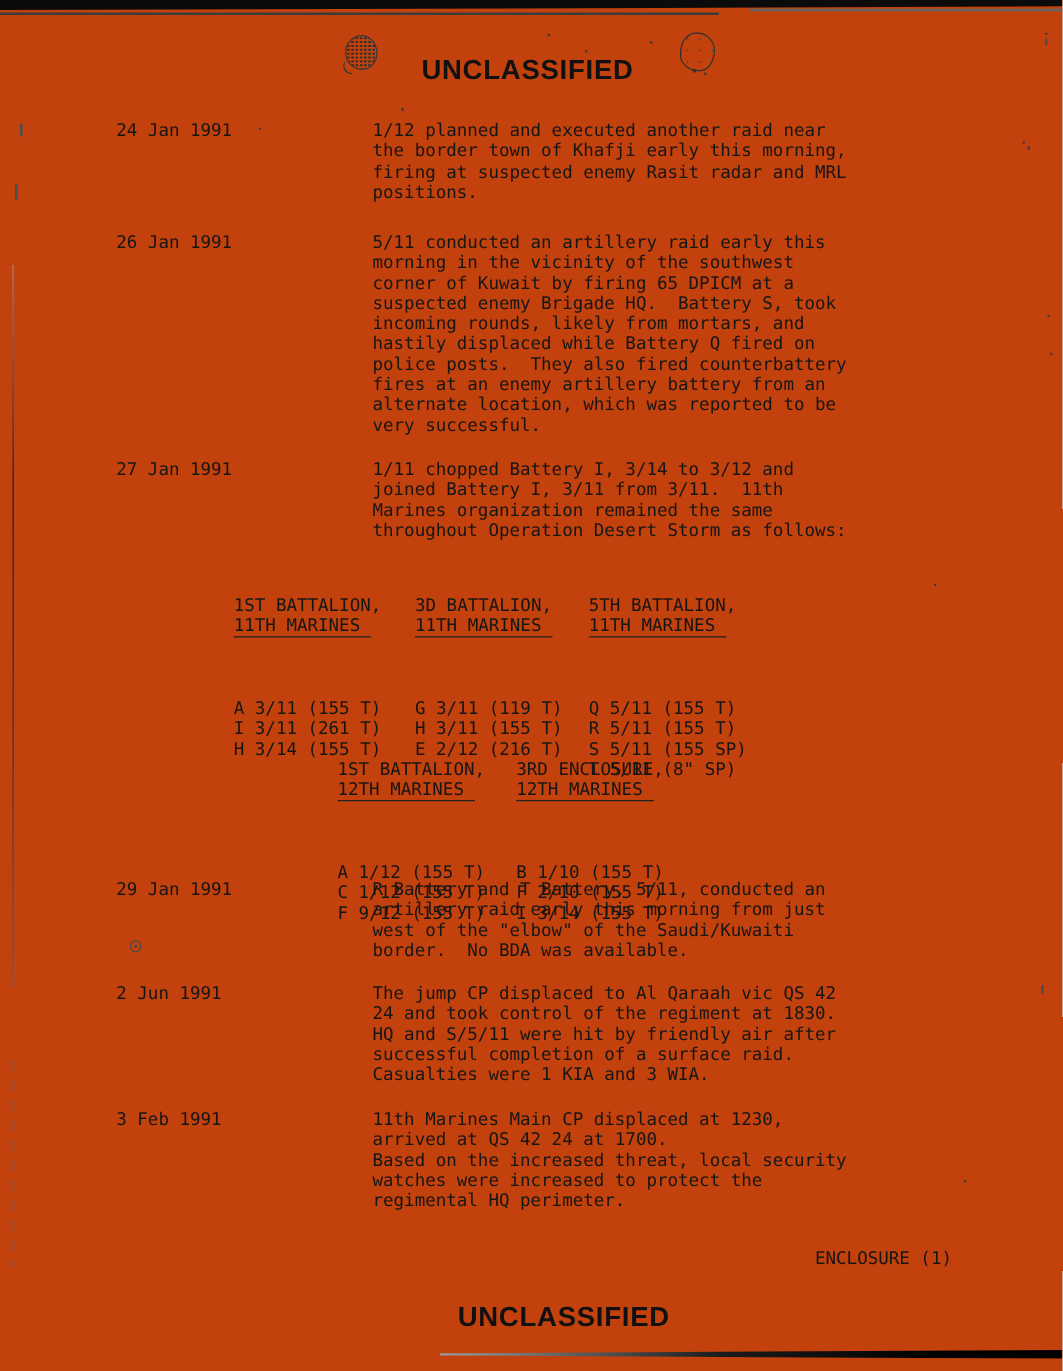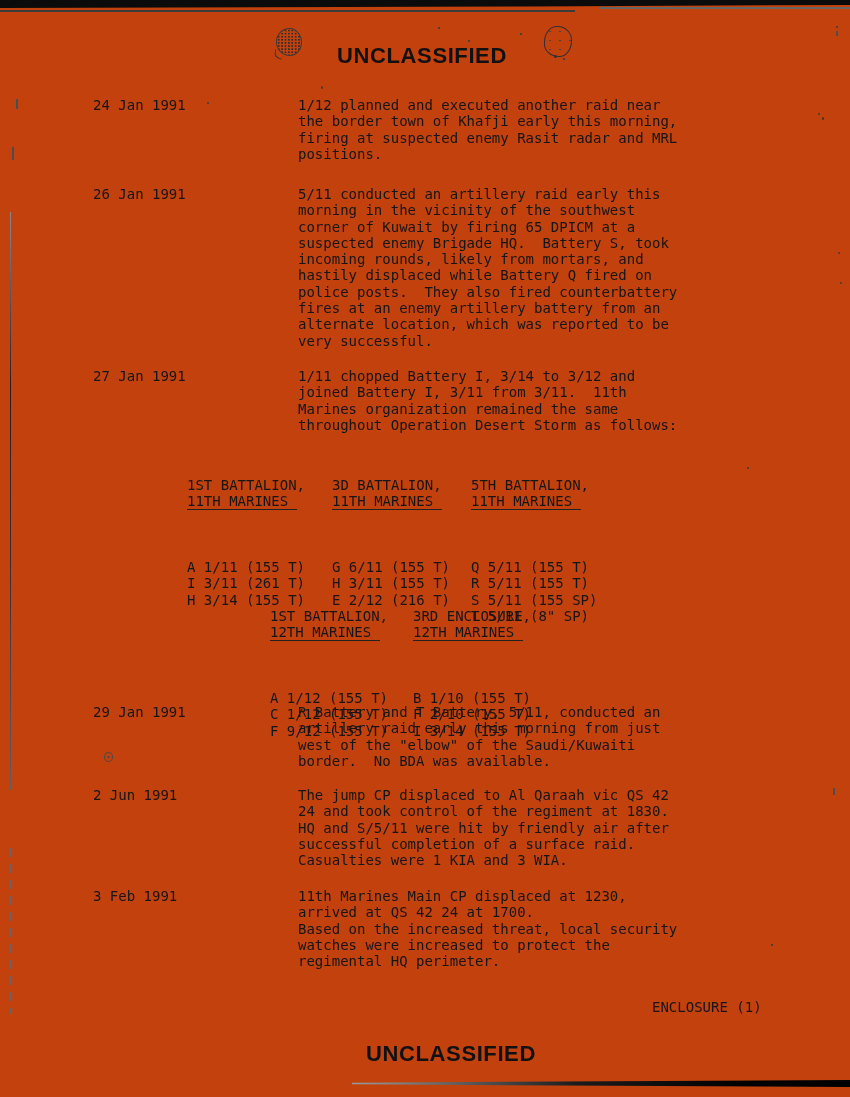--- a/index.html
+++ b/index.html
@@ -115,25 +115,25 @@
     <div class="entry-date">27 Jan 1991</div>
     <div class="entry-body">1/11 chopped Battery I, 3/14 to 3/12 and
 joined Battery I, 3/11 from 3/11.  11th
 Marines organization remained the same
 throughout Operation Desert Storm as follows:</div>
   </div>
 
   <div class="org-table mono" style="top:444px">
     <div class="org-col" style="left:187px">
       <div class="org-head"><span>1ST BATTALION,</span><br><span class="u">11TH MARINES</span></div>
-      <div class="org-rows"><div>A 1/11 (155 T)</div><div>I 3/11 (261 T)</div><div>H 3/14 (155 T)</div></div>
+      <div class="org-rows"><div>A 3/11 (155 T)</div><div>I 3/11 (261 T)</div><div>H 3/14 (155 T)</div></div>
     </div>
     <div class="org-col" style="left:332px">
       <div class="org-head"><span>3D BATTALION,</span><br><span class="u">11TH MARINES</span></div>
-      <div class="org-rows"><div>G 6/11 (155 T)</div><div>H 3/11 (155 T)</div><div>E 2/12 (216 T)</div></div>
+      <div class="org-rows"><div>G 3/11 (119 T)</div><div>H 3/11 (155 T)</div><div>E 2/12 (216 T)</div></div>
     </div>
     <div class="org-col" style="left:471px">
       <div class="org-head"><span>5TH BATTALION,</span><br><span class="u">11TH MARINES</span></div>
       <div class="org-rows"><div>Q 5/11 (155 T)</div><div>R 5/11 (155 T)</div><div>S 5/11 (155 SP)</div><div>T 5/11 (8" SP)</div></div>
     </div>
   </div>
 
   <div class="org-table mono" style="top:575px">
     <div class="org-col" style="left:270px">
       <div class="org-head"><span>1ST BATTALION,</span><br><span class="u">12TH MARINES</span></div>

